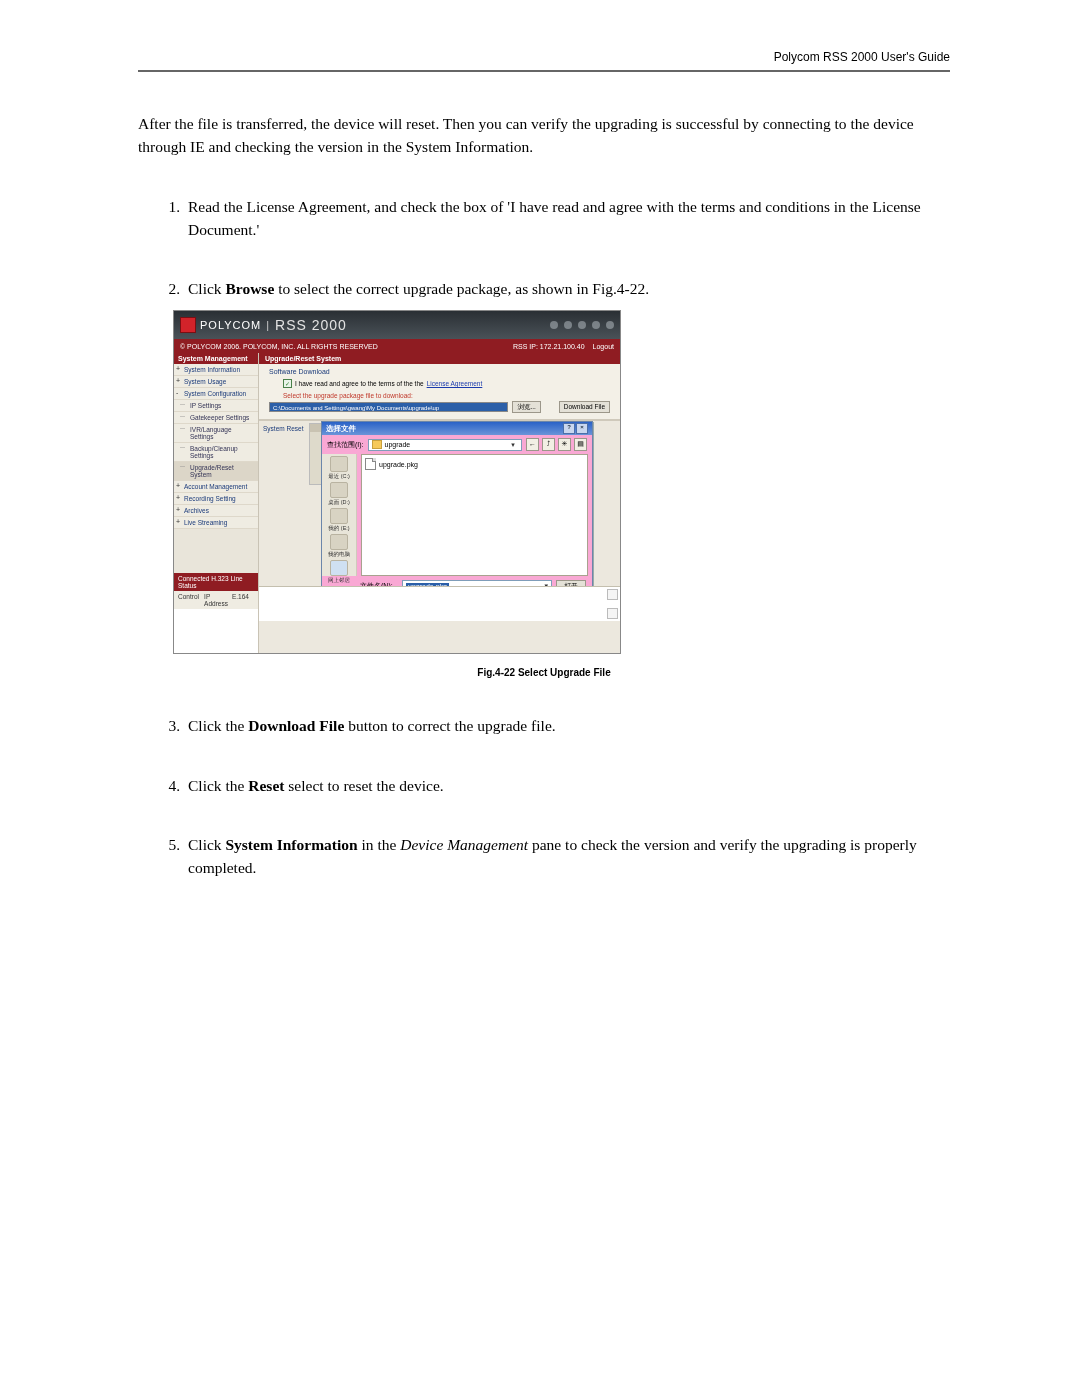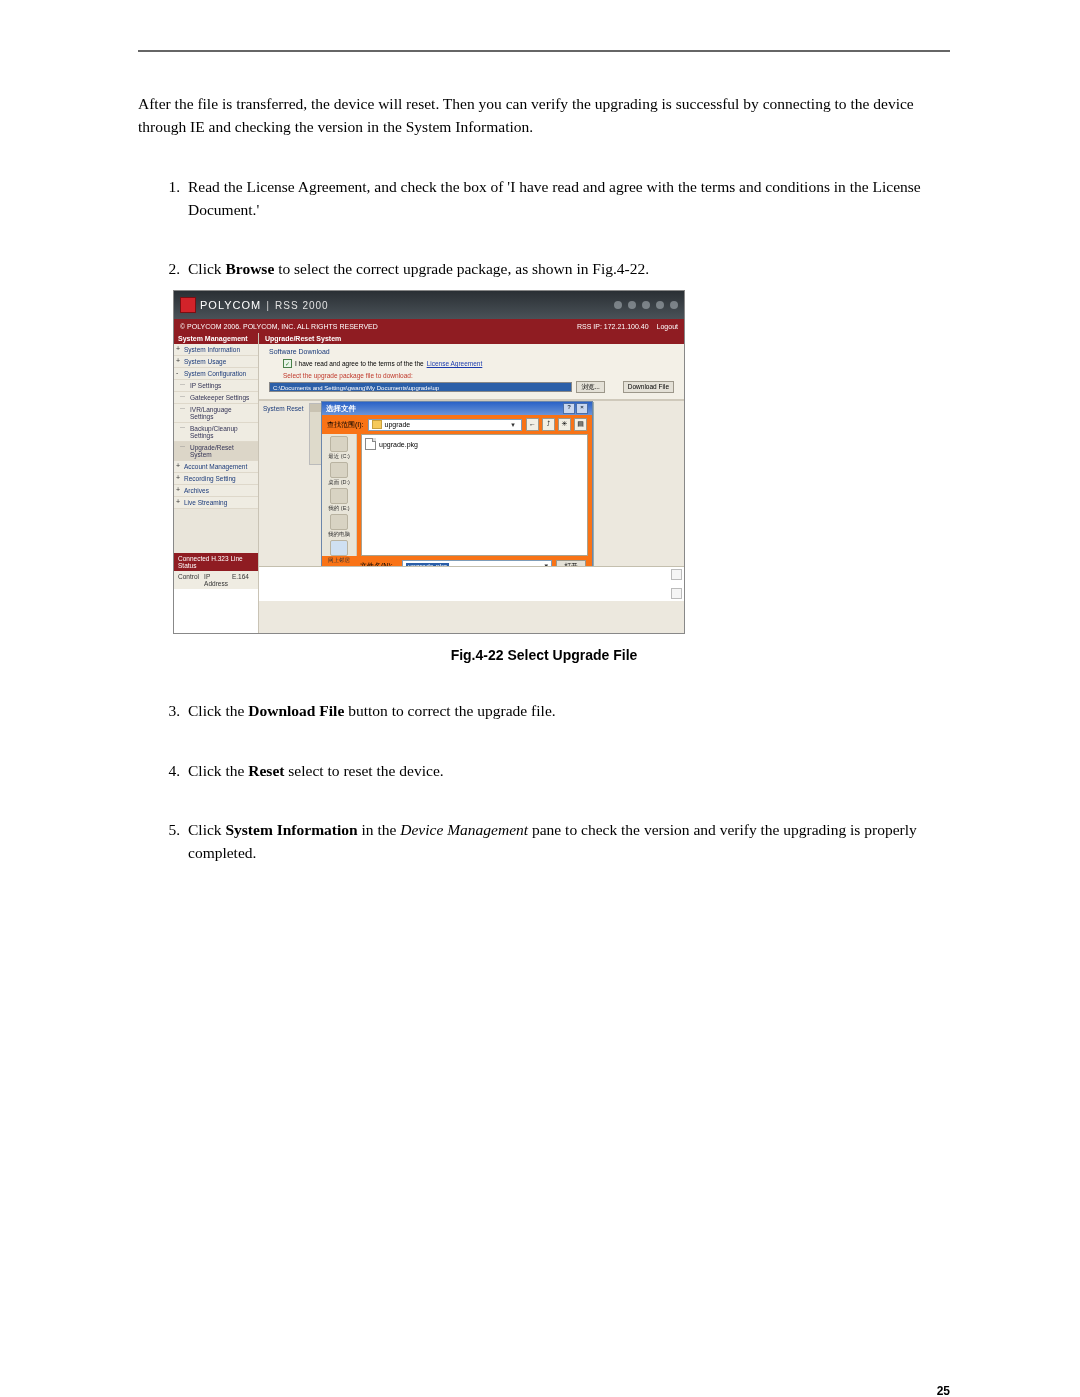--- a/index.html
+++ b/index.html
@@ -32,40 +32,40 @@
   .section-title { font-weight: bold; margin: 12px 0 8px 0; }
   ol.steps {
     margin: 0 0 10px 0;
     padding: 0 0 0 46px;
   }
   ol.steps > li { margin-bottom: 10px; padding-left: 4px; line-height: 1.5; margin-top: 36px; }
   .fig-caption {
     text-align: center;
     font-family: Arial, sans-serif;
     font-weight: bold;
-    font-size: 14px;
+    font-size: 10px;
     margin: 13px 0 10px 0;
   }
   .page-num {
     text-align: right;
     font-family: Arial, sans-serif;
     font-weight: bold;
     font-size: 12px;
     margin-top: 520px;
   }
   b { font-weight: bold; }
   i { font-style: italic; }
 
   
   .shot-wrap {
     width: 484px;
     margin: 10px 0 10px 35px;
   }
   .app {
-    width: 512px;
+    width: 448px;
     font-family: Tahoma, Arial, sans-serif;
     background: #e9e5da;
     border: 1px solid #888;
     box-sizing: border-box;
   }
   .app-top {
     height: 28px;
     background: linear-gradient(#2a2f34,#4a5258);
     display: flex;
     align-items: center;
@@ -74,21 +74,21 @@
   }
   .logo-dot {
     width: 14px; height: 14px; background: #d2232a;
     margin-right: 4px; border:1px solid #7a0f13;
   }
   .brand {
     color: #fff; font-size: 11px; letter-spacing: 1px;
     display:flex; gap:5px; align-items:center;
   }
   .brand .divider { color:#ccc; }
-  .brand .sub { font-size:10px; color:#e2e2e2; }
+  .brand .sub { font-size:14px; color:#e2e2e2; }
   .top-icons { margin-left:auto; display:flex; gap:6px; }
   .top-ico { width:8px; height:8px; border-radius:50%; background:#bcc4ca; opacity:.5; }
 
   .infobar {
     height: 14px;
     background: #8f1c22;
     color: #fff;
     font-size: 7px;
     display: flex;
     align-items: center;
@@ -177,21 +177,21 @@
   }
   .progress-slot {
     width: 12px; height: 60px; background:#dedacb; border:1px solid #bbb;
     margin-top:2px;
   }
   .progress-slot .fill { background:#c9c3b2; height:8px; }
 
   
   .dlg {
     position:absolute; left:62px; top:0; width:270px; height:180px;
-    background:#f97316; border:1px solid #6b86aa;
+    background:#f9a8d4; border:1px solid #6b86aa;
     box-shadow: 1px 1px 0 #9aa;
     font-family: Tahoma, Arial, sans-serif;
   }
   .dlg-title {
     background: linear-gradient(#2a62c7,#6a94d8);
     color:#fff; font-size:7.5px; font-weight:bold;
     padding: 1px 4px; display:flex; justify-content:space-between; align-items:center;
   }
   .dlg-title .winbtns { display:flex; gap:1px; }
   .winbtn { width:10px; height:9px; background:#c9d7ef; border:1px solid #4b6fa8; font-size:6px; text-align:center; line-height:7px; color:#234; }
@@ -244,20 +244,21 @@
   .blankrow .sqr { position:absolute; right:2px; width:9px; height:9px; border:1px solid #bbb; background:#f5f5f5; }
   .blankrow .sqr.top { top:2px; }
   .blankrow .sqr.bot { bottom:2px; }
 
 </style>
 </head>
 <body>
 
 <div class="page">
 
+  <div class="header-right">Polycom RSS 2000 User's Guide</div>
   <hr class="top-rule">
 
   <p class="body-text">After the file is transferred, the device will reset. Then you can verify the upgrading is successful by connecting to the device through IE and checking the version in the System Information.</p>
 
 
   <ol class="steps">
     <li><span>Read the License Agreement, and check the box of 'I have read and agree with the terms and conditions in the License Document.'</span></li>
     <li>
       <span>Click </span><b>Browse</b><span> to select the correct upgrade package, as shown in Fig.4-22.</span>
     </li>

